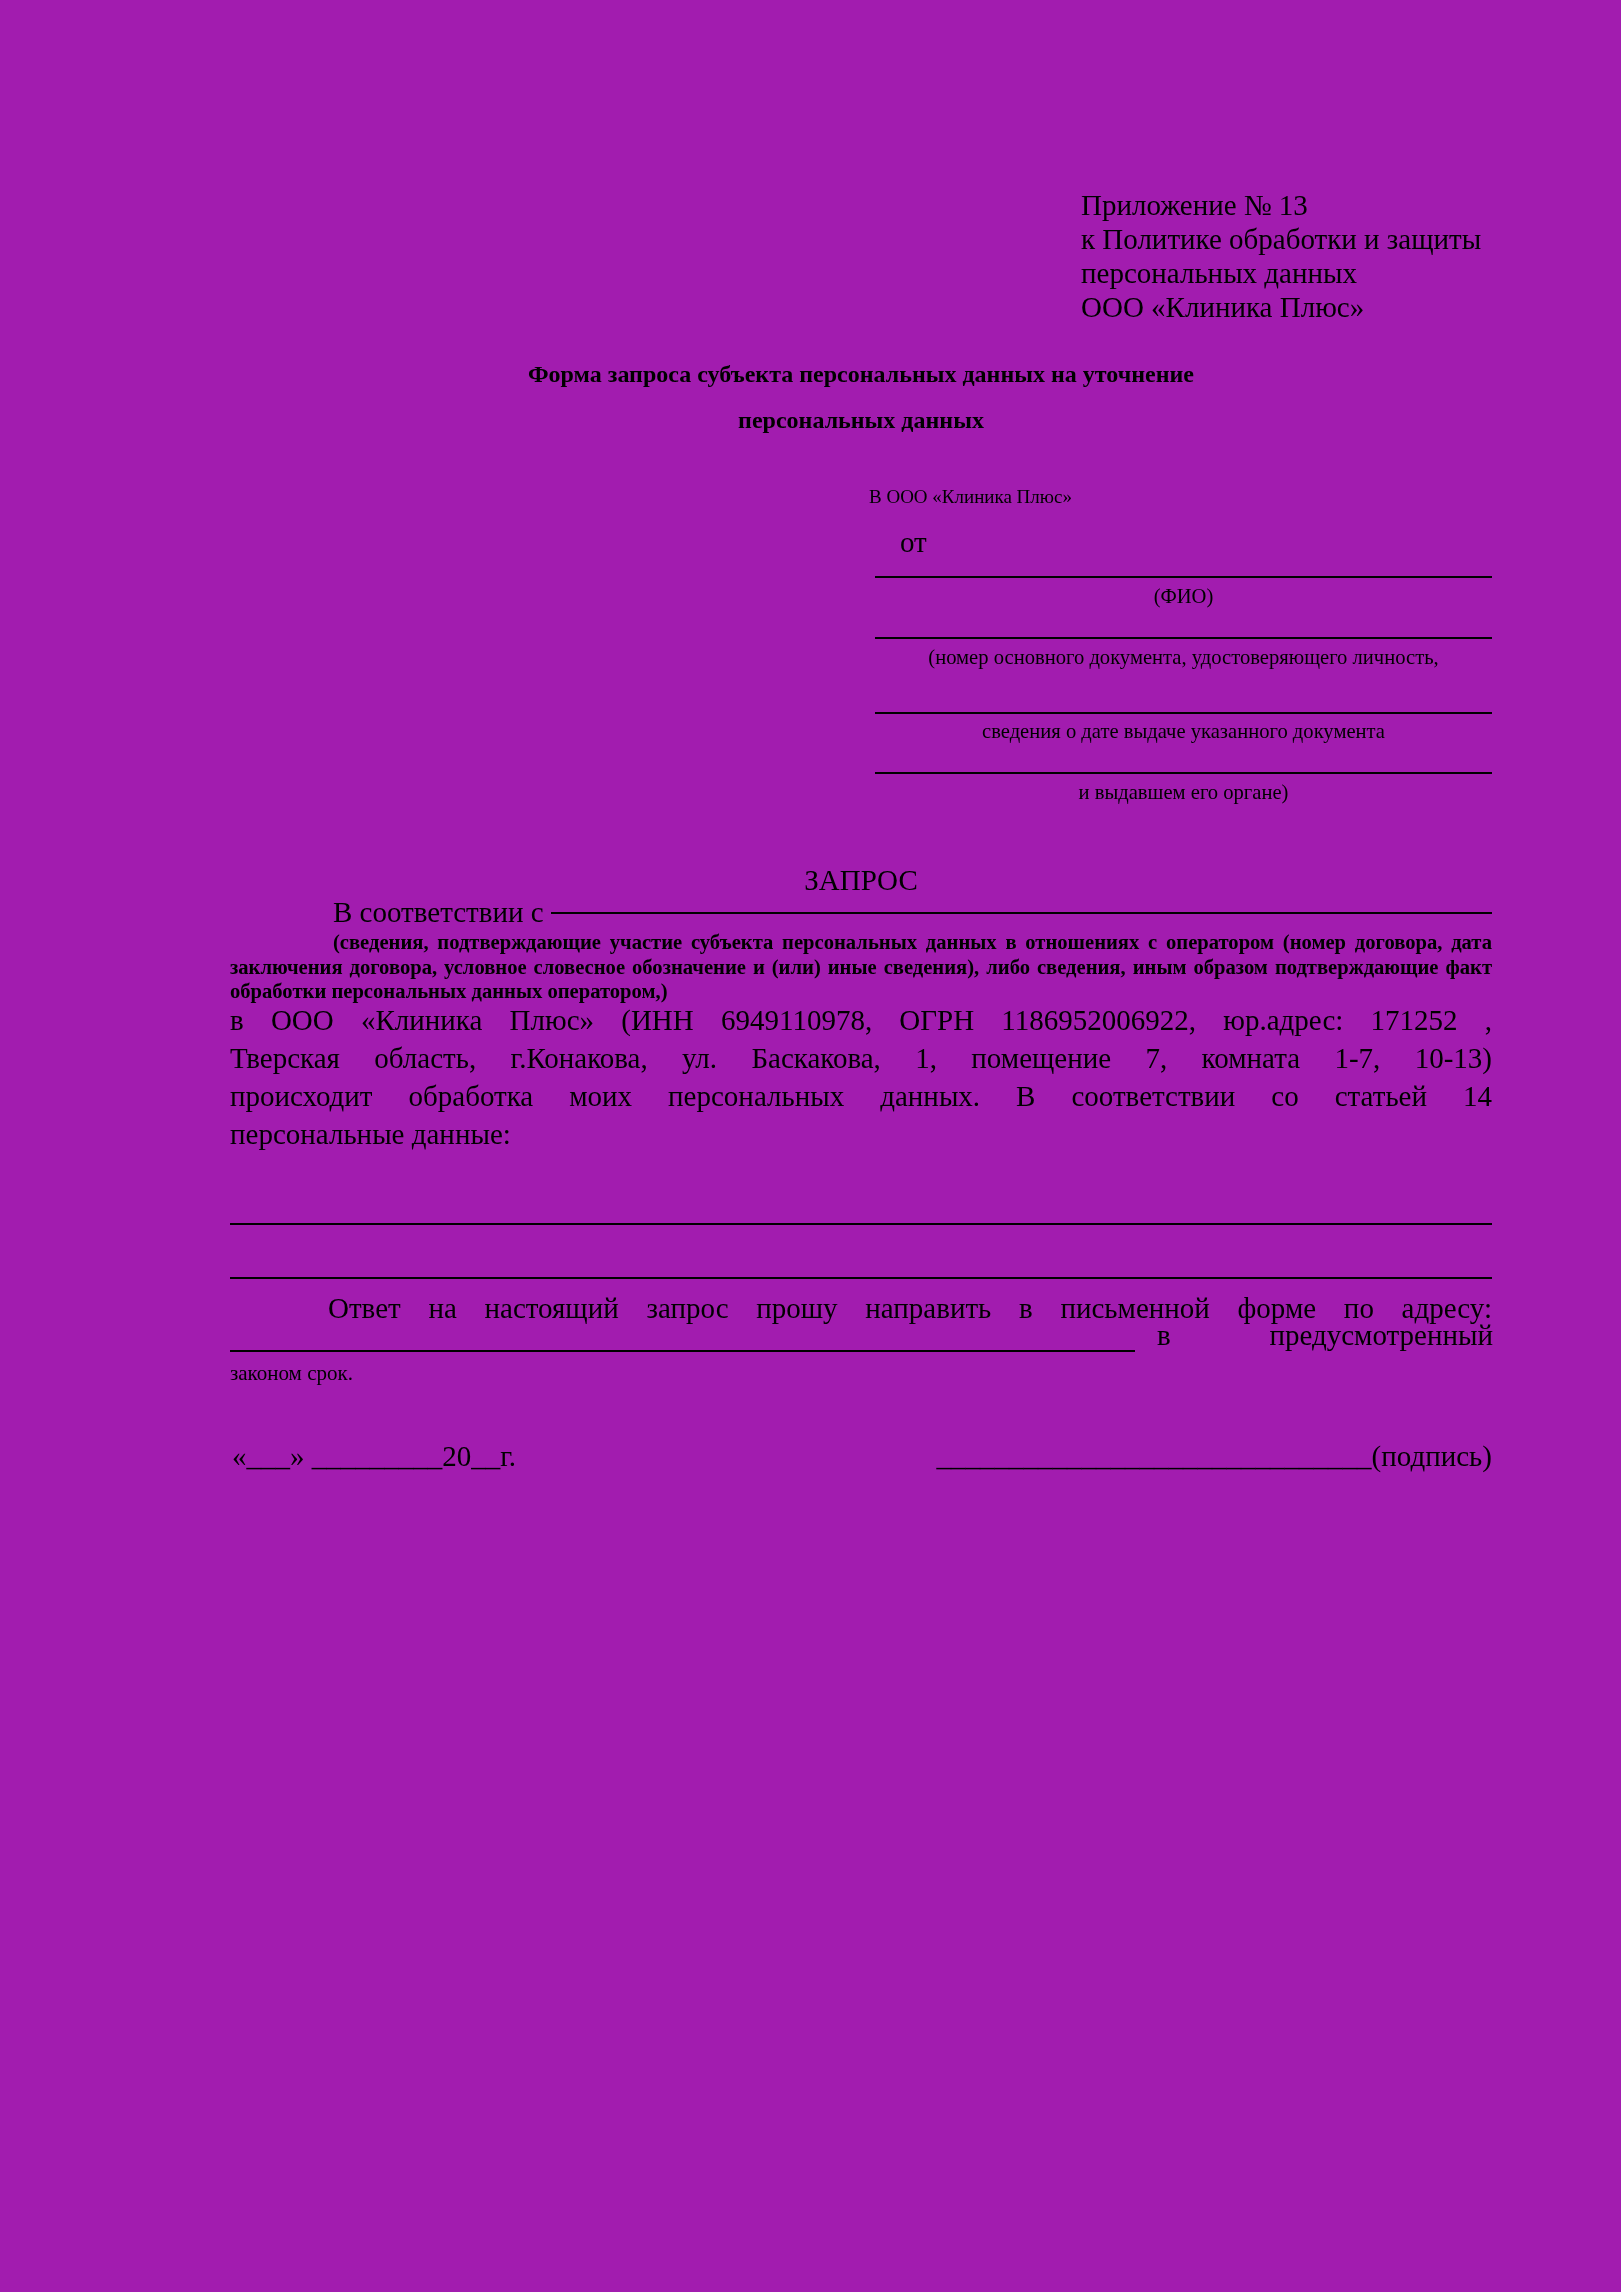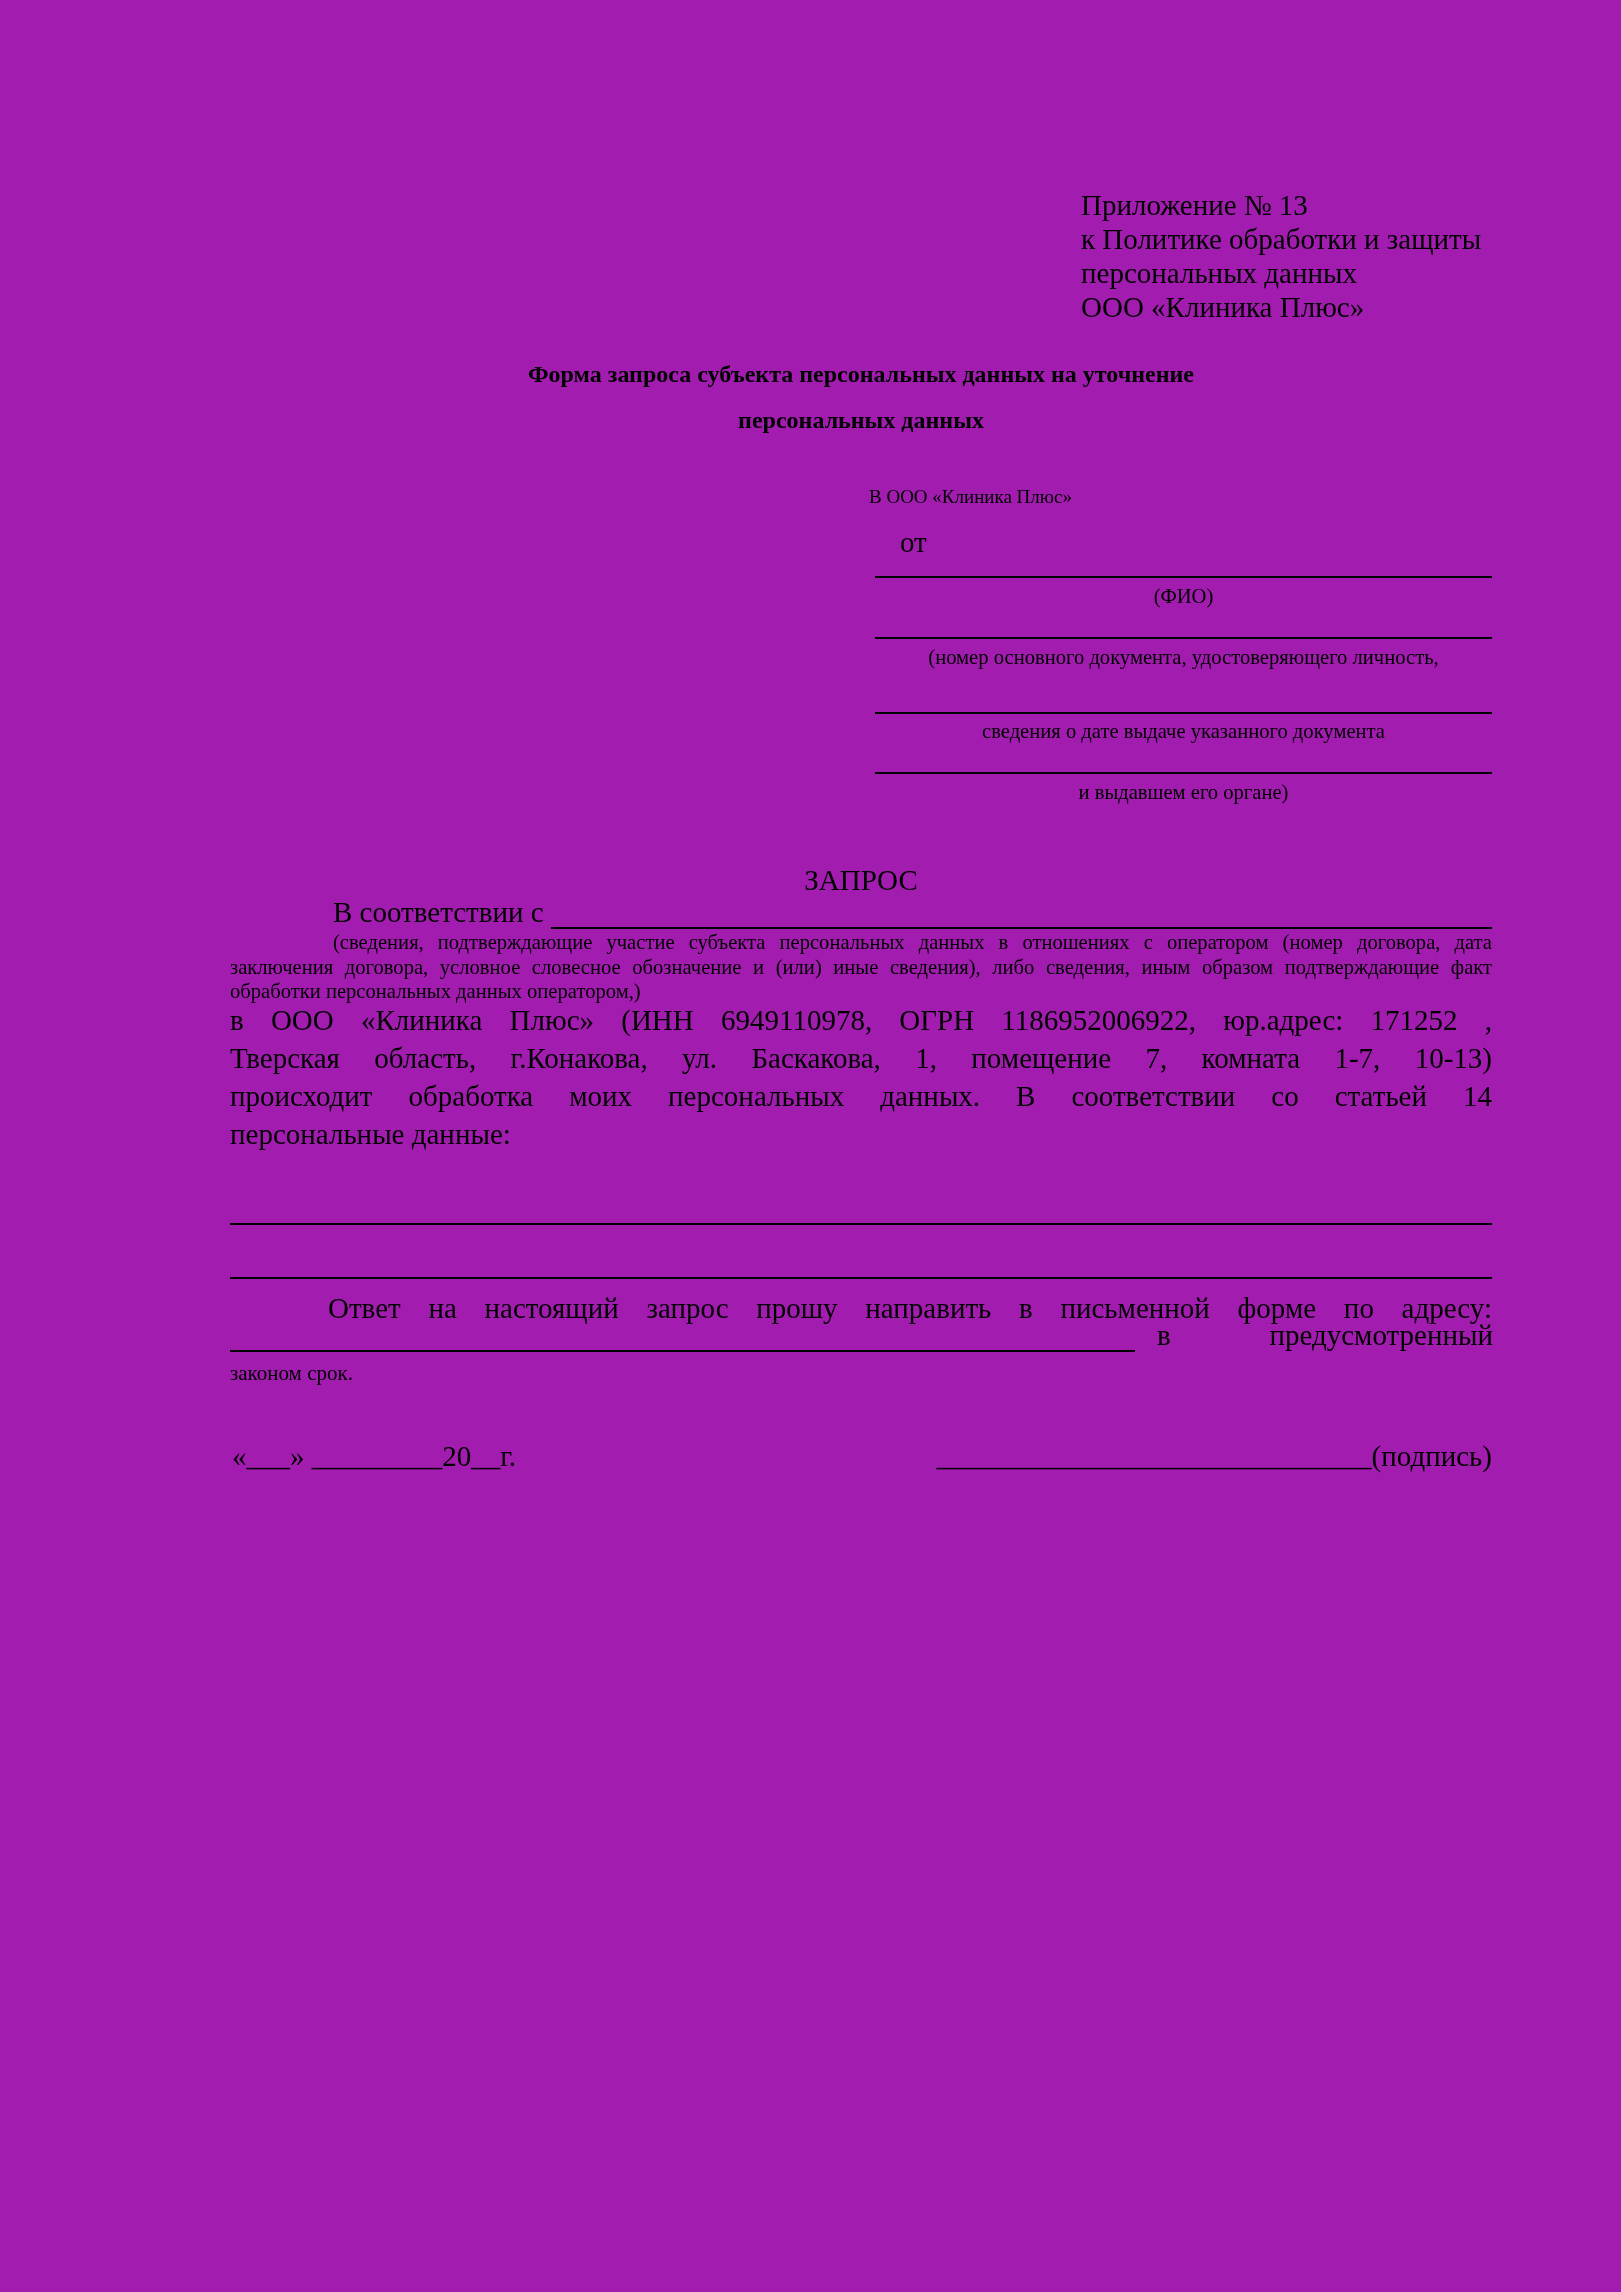--- a/index.html
+++ b/index.html
@@ -40,30 +40,30 @@
     font-size: 20.6px; line-height: 24.5px;
     text-align: center;
   }
 
   .request-heading {
     left: 230px; top: 863px; width: 1262px;
     font-size: 29px; line-height: 34px; text-align: center;
   }
   .intro-row {
     left: 230px; top: 896px; width: 1262px;
-    display: flex; align-items: flex-end;
+    display: flex; align-items: center;
     font-size: 29px; line-height: 33px;
   }
   .intro-indent { width: 103px; flex: none; }
   .intro-prefix { flex: none; white-space: nowrap; }
   .intro-fill { flex: 1; border-bottom: 2.9px solid #000; margin-left: 7.8px; }
 
   .footnote {
     left: 230px; top: 930px; width: 1262px;
-    font-size: 20.6px; line-height: 24.5px;
+    font-size: 20.6px; line-height: 24.5px; font-weight: bold;
   }
   .footnote .jline { text-align: justify; text-align-last: justify; }
   .footnote .first { text-indent: 103px; }
 
   .body-par {
     left: 230px; top: 1001px; width: 1262px;
     font-size: 29px; line-height: 38px;
   }
   .body-par .jline { text-align: justify; text-align-last: justify; }
 

